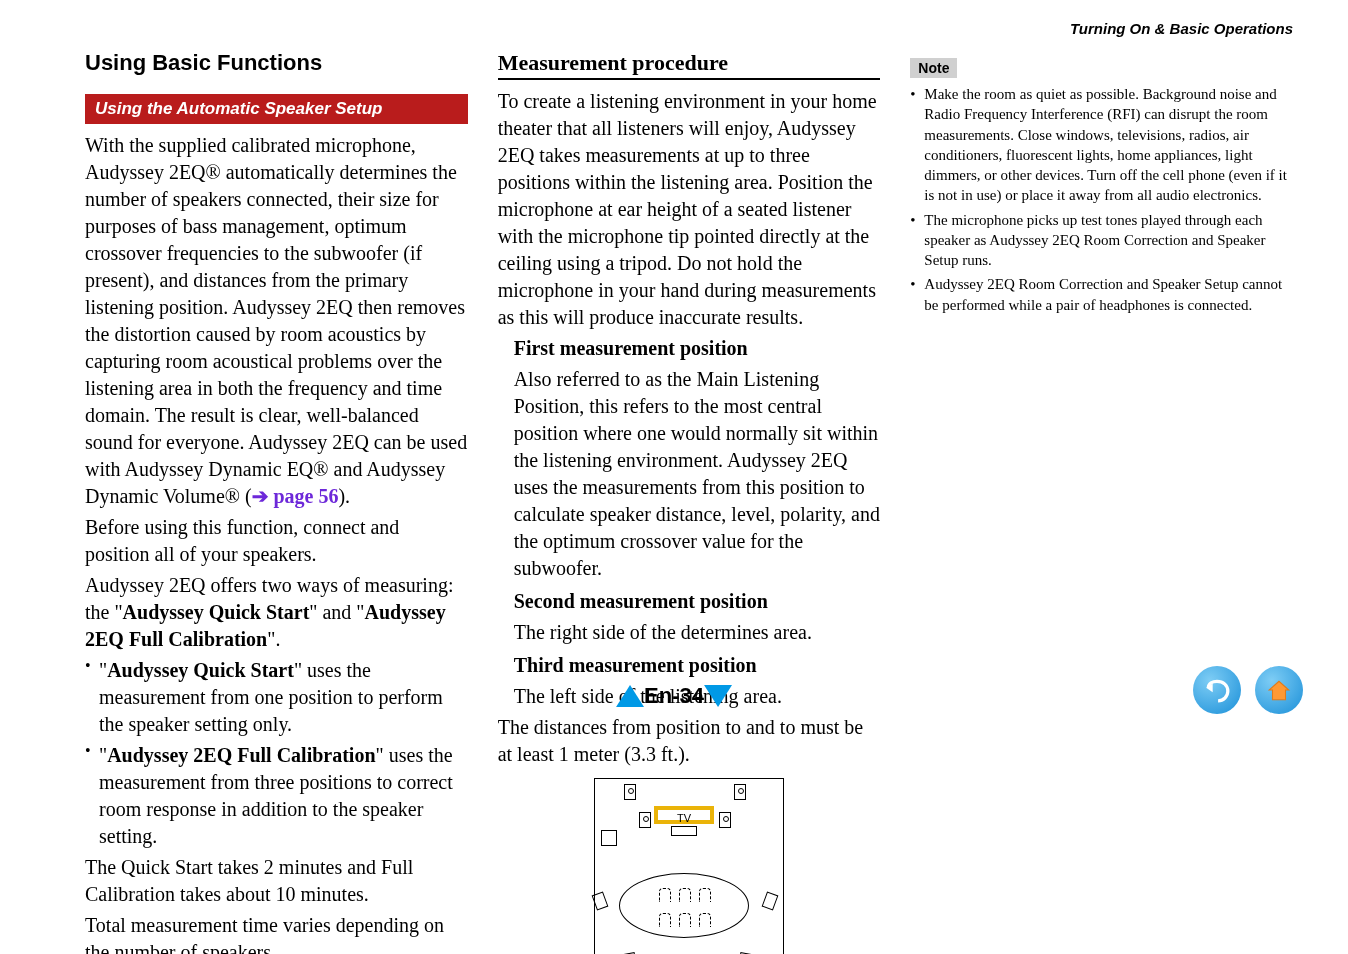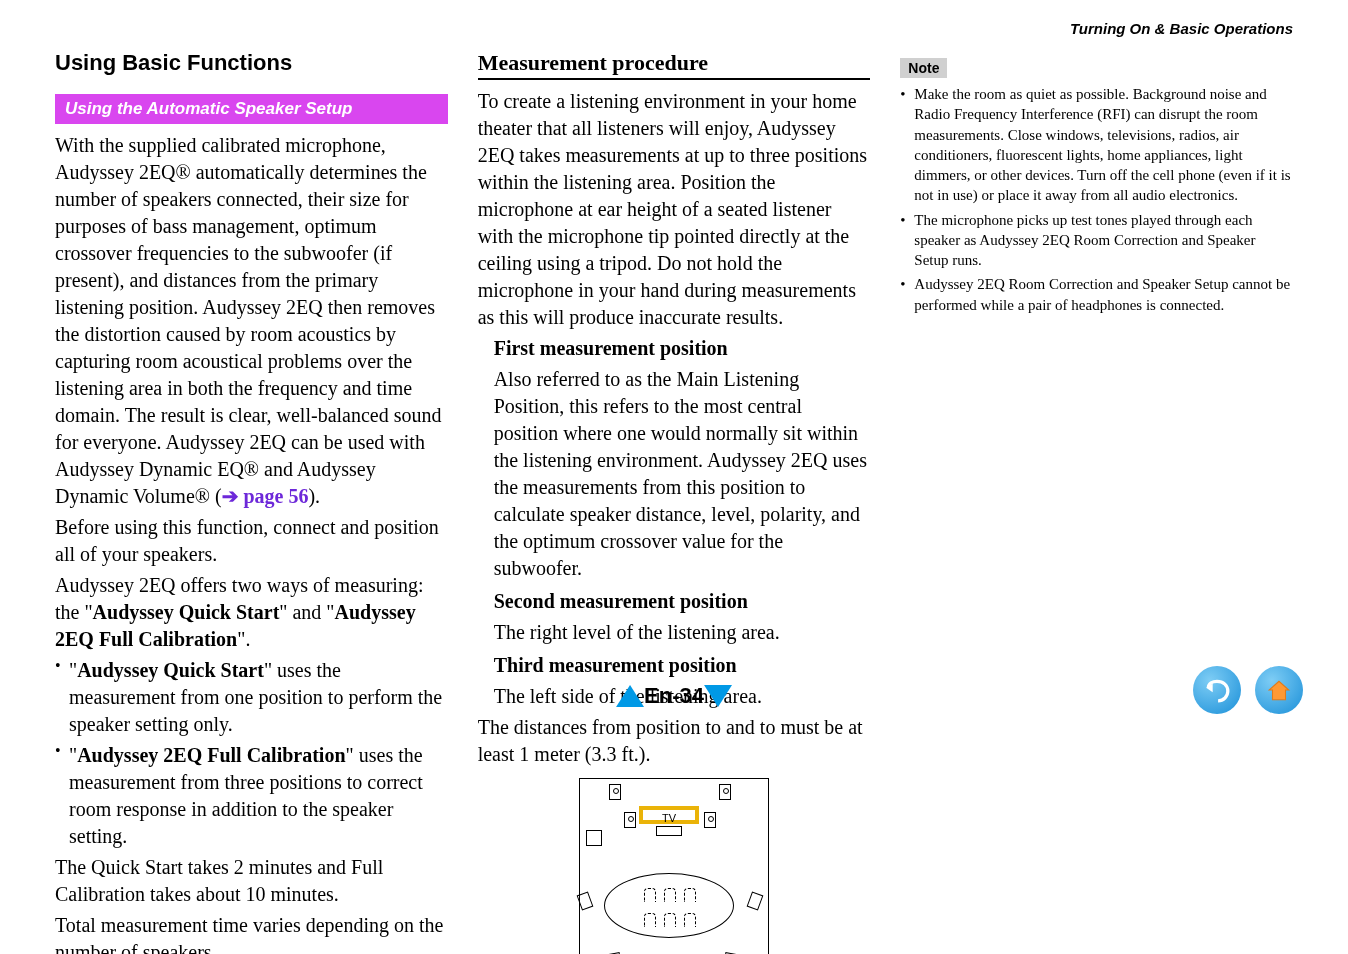--- a/index.html
+++ b/index.html
@@ -9,21 +9,21 @@
     width: 1348px;
     height: 954px;
     font-family: "Times New Roman", Times, serif;
     color: #000;
     background: #fff;
   }
   .page {
     position: relative;
     width: 1348px;
     height: 732px;
-    padding: 20px 55px 0 55px;
+    padding: 20px 55px 0 85px;
   }
   .breadcrumb {
     position: absolute;
     top: 20px;
     right: 55px;
     font-family: Arial, Helvetica, sans-serif;
     font-style: italic;
     font-weight: bold;
     font-size: 15px;
   }
@@ -35,21 +35,21 @@
   .col {
     width: 395px;
   }
   .col1 h1 {
     font-family: Arial, Helvetica, sans-serif;
     font-weight: bold;
     font-size: 22px;
     margin: 0 0 18px 0;
   }
   .section-bar {
-    background: #d946ef;
+    background: #b91c1c;
     color: #fff;
     font-family: Arial, Helvetica, sans-serif;
     font-weight: bold;
     font-style: italic;
     font-size: 17px;
     padding: 5px 10px;
     margin-bottom: 8px;
   }
   p { margin: 0 0 4px 0; font-size: 20px; line-height: 1.35; }
   .bullet-row { display: flex; }
@@ -246,21 +246,21 @@
 
     <div class="col">
       <div class="sub-head">Measurement procedure</div>
       <div class="rule"></div>
       <p>To create a listening environment in your home theater that all listeners will enjoy, Audyssey 2EQ takes measurements at up to three positions within the listening area. Position the microphone at ear height of a seated listener with the microphone tip pointed directly at the ceiling using a tripod. Do not hold the microphone in your hand during measurements as this will produce inaccurate results.</p>
 
       <div class="sub-indent">
         <p class="bold">First measurement position</p>
         <p>Also referred to as the Main Listening Position, this refers to the most central position where one would normally sit within the listening environment. Audyssey 2EQ uses the measurements from this position to calculate speaker distance, level, polarity, and the optimum crossover value for the subwoofer.</p>
         <p class="bold" style="margin-top:6px">Second measurement position</p>
-        <p>The right level of the listening area.</p>
+        <p>The right side of the determines area.</p>
         <p class="bold" style="margin-top:6px">Third measurement position</p>
         <p>The left side of the listening area.</p>
       </div>
 
       <p>The distances from position      to       and      to       must be at least 1 meter (3.3 ft.).</p>
 
       <div class="diagram-wrap">
         <div class="diagram">
           <div class="room-box"></div>
           <div class="spk" style="left:85px; top:6px"></div>

